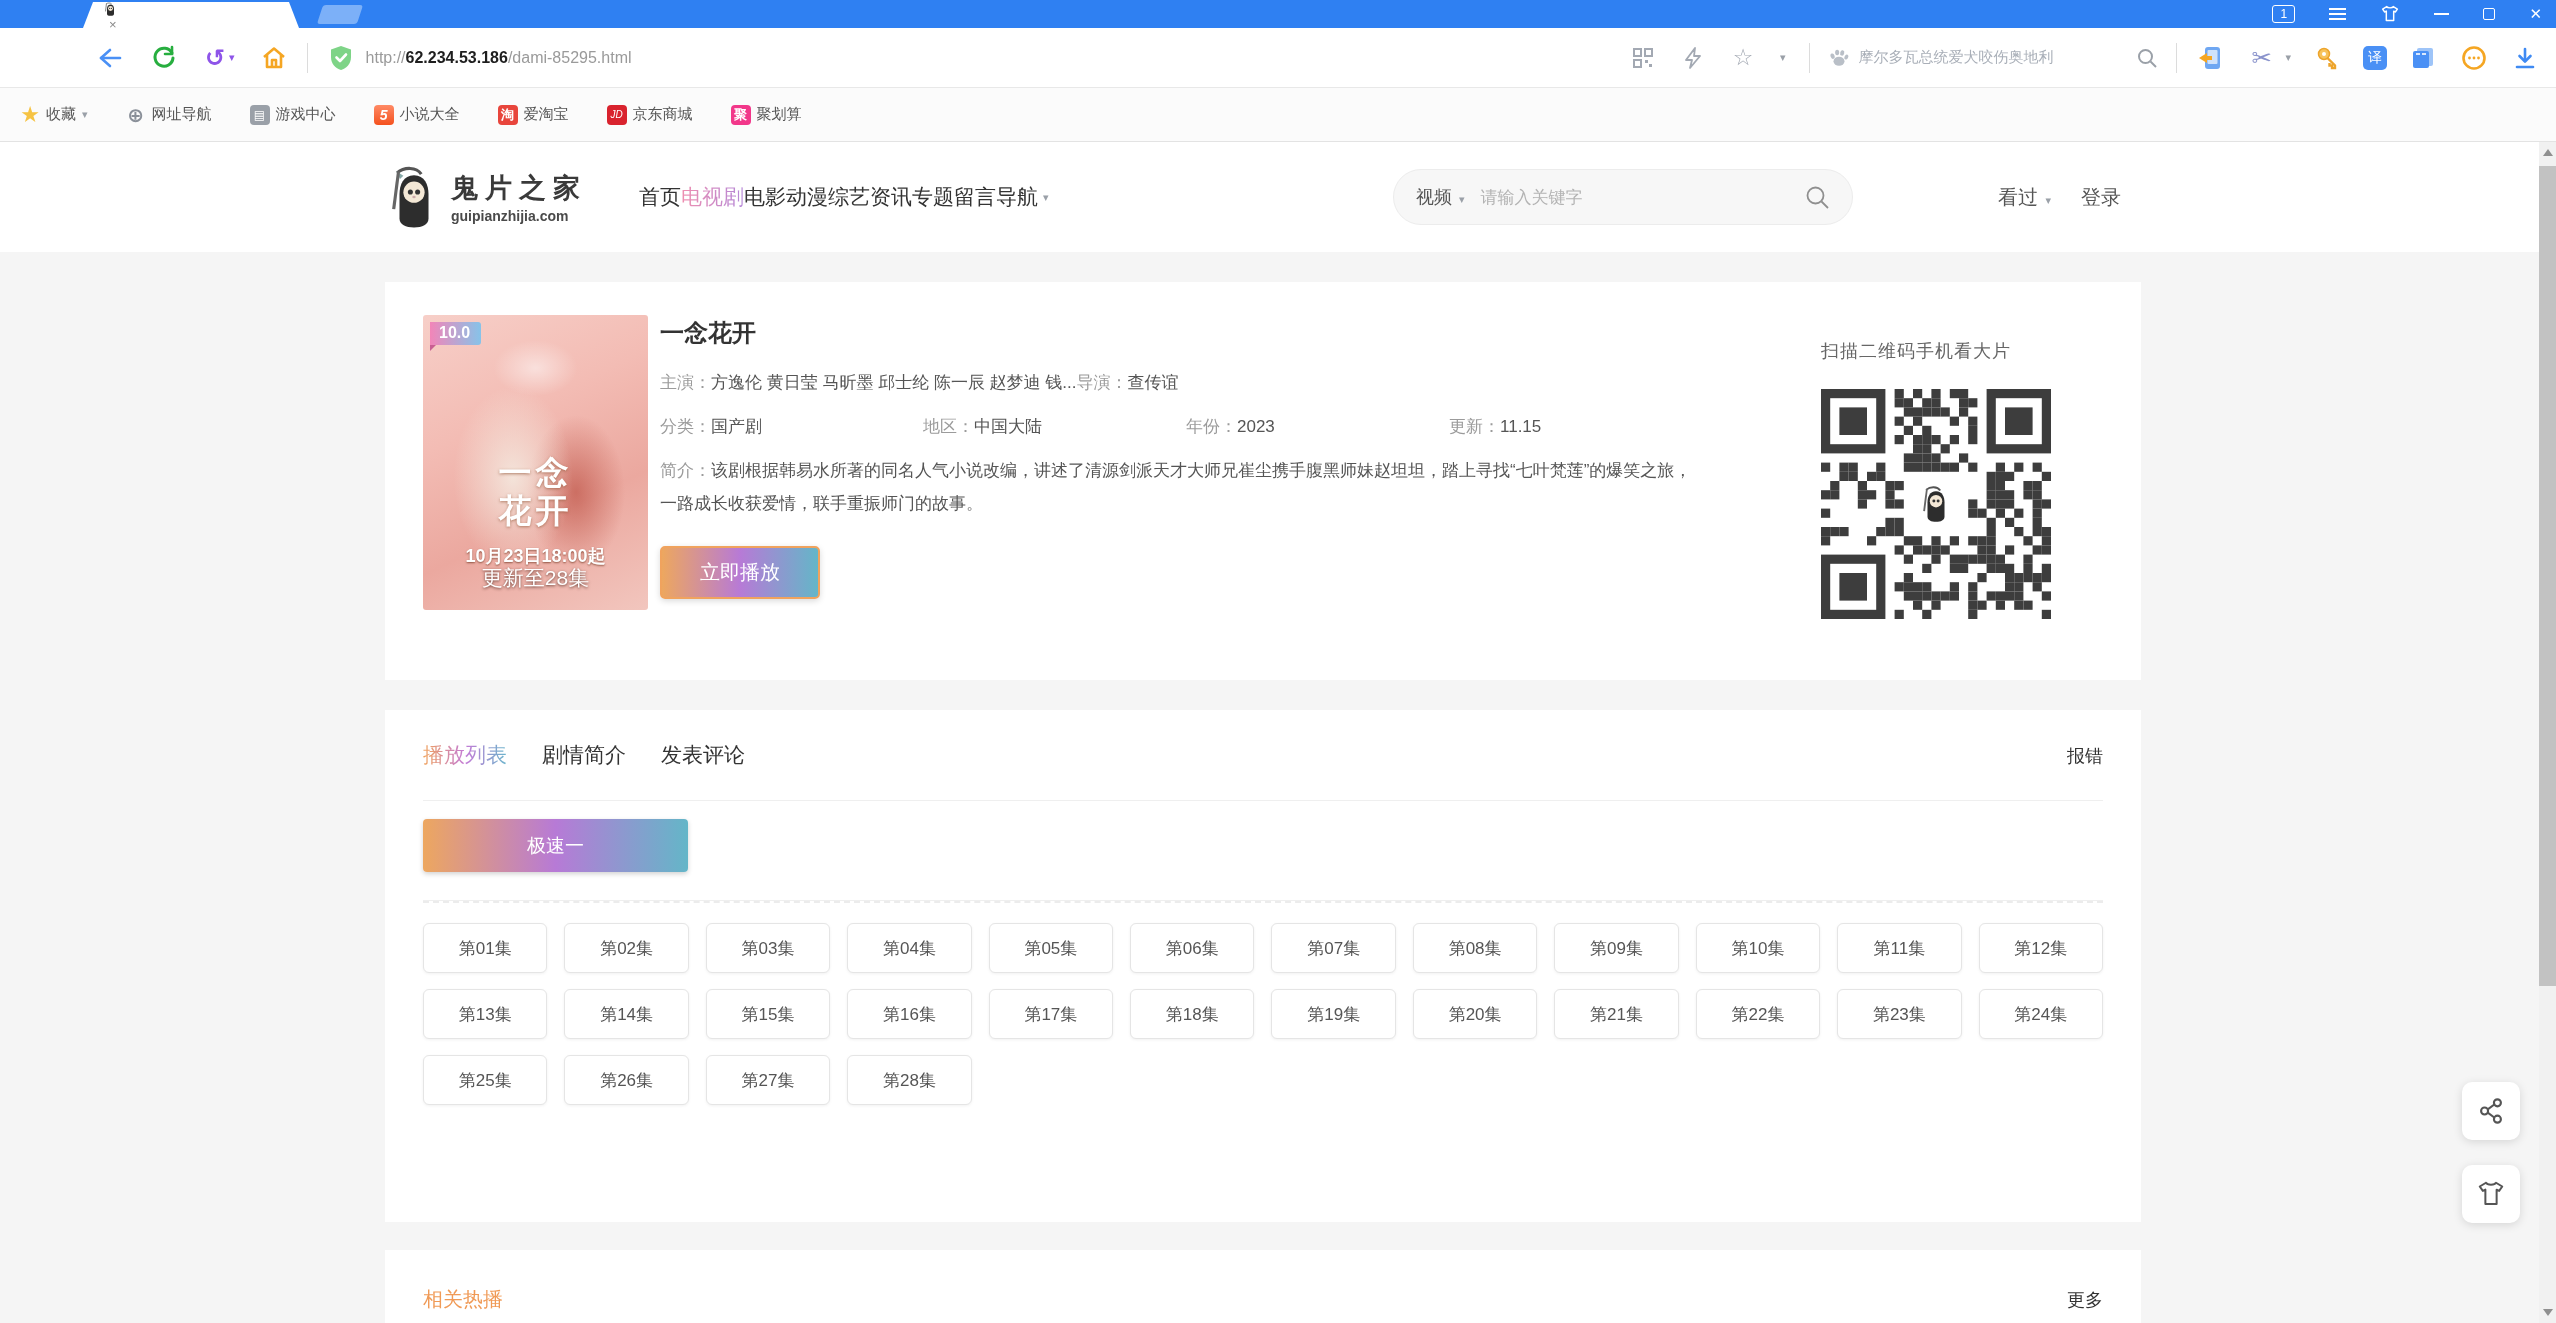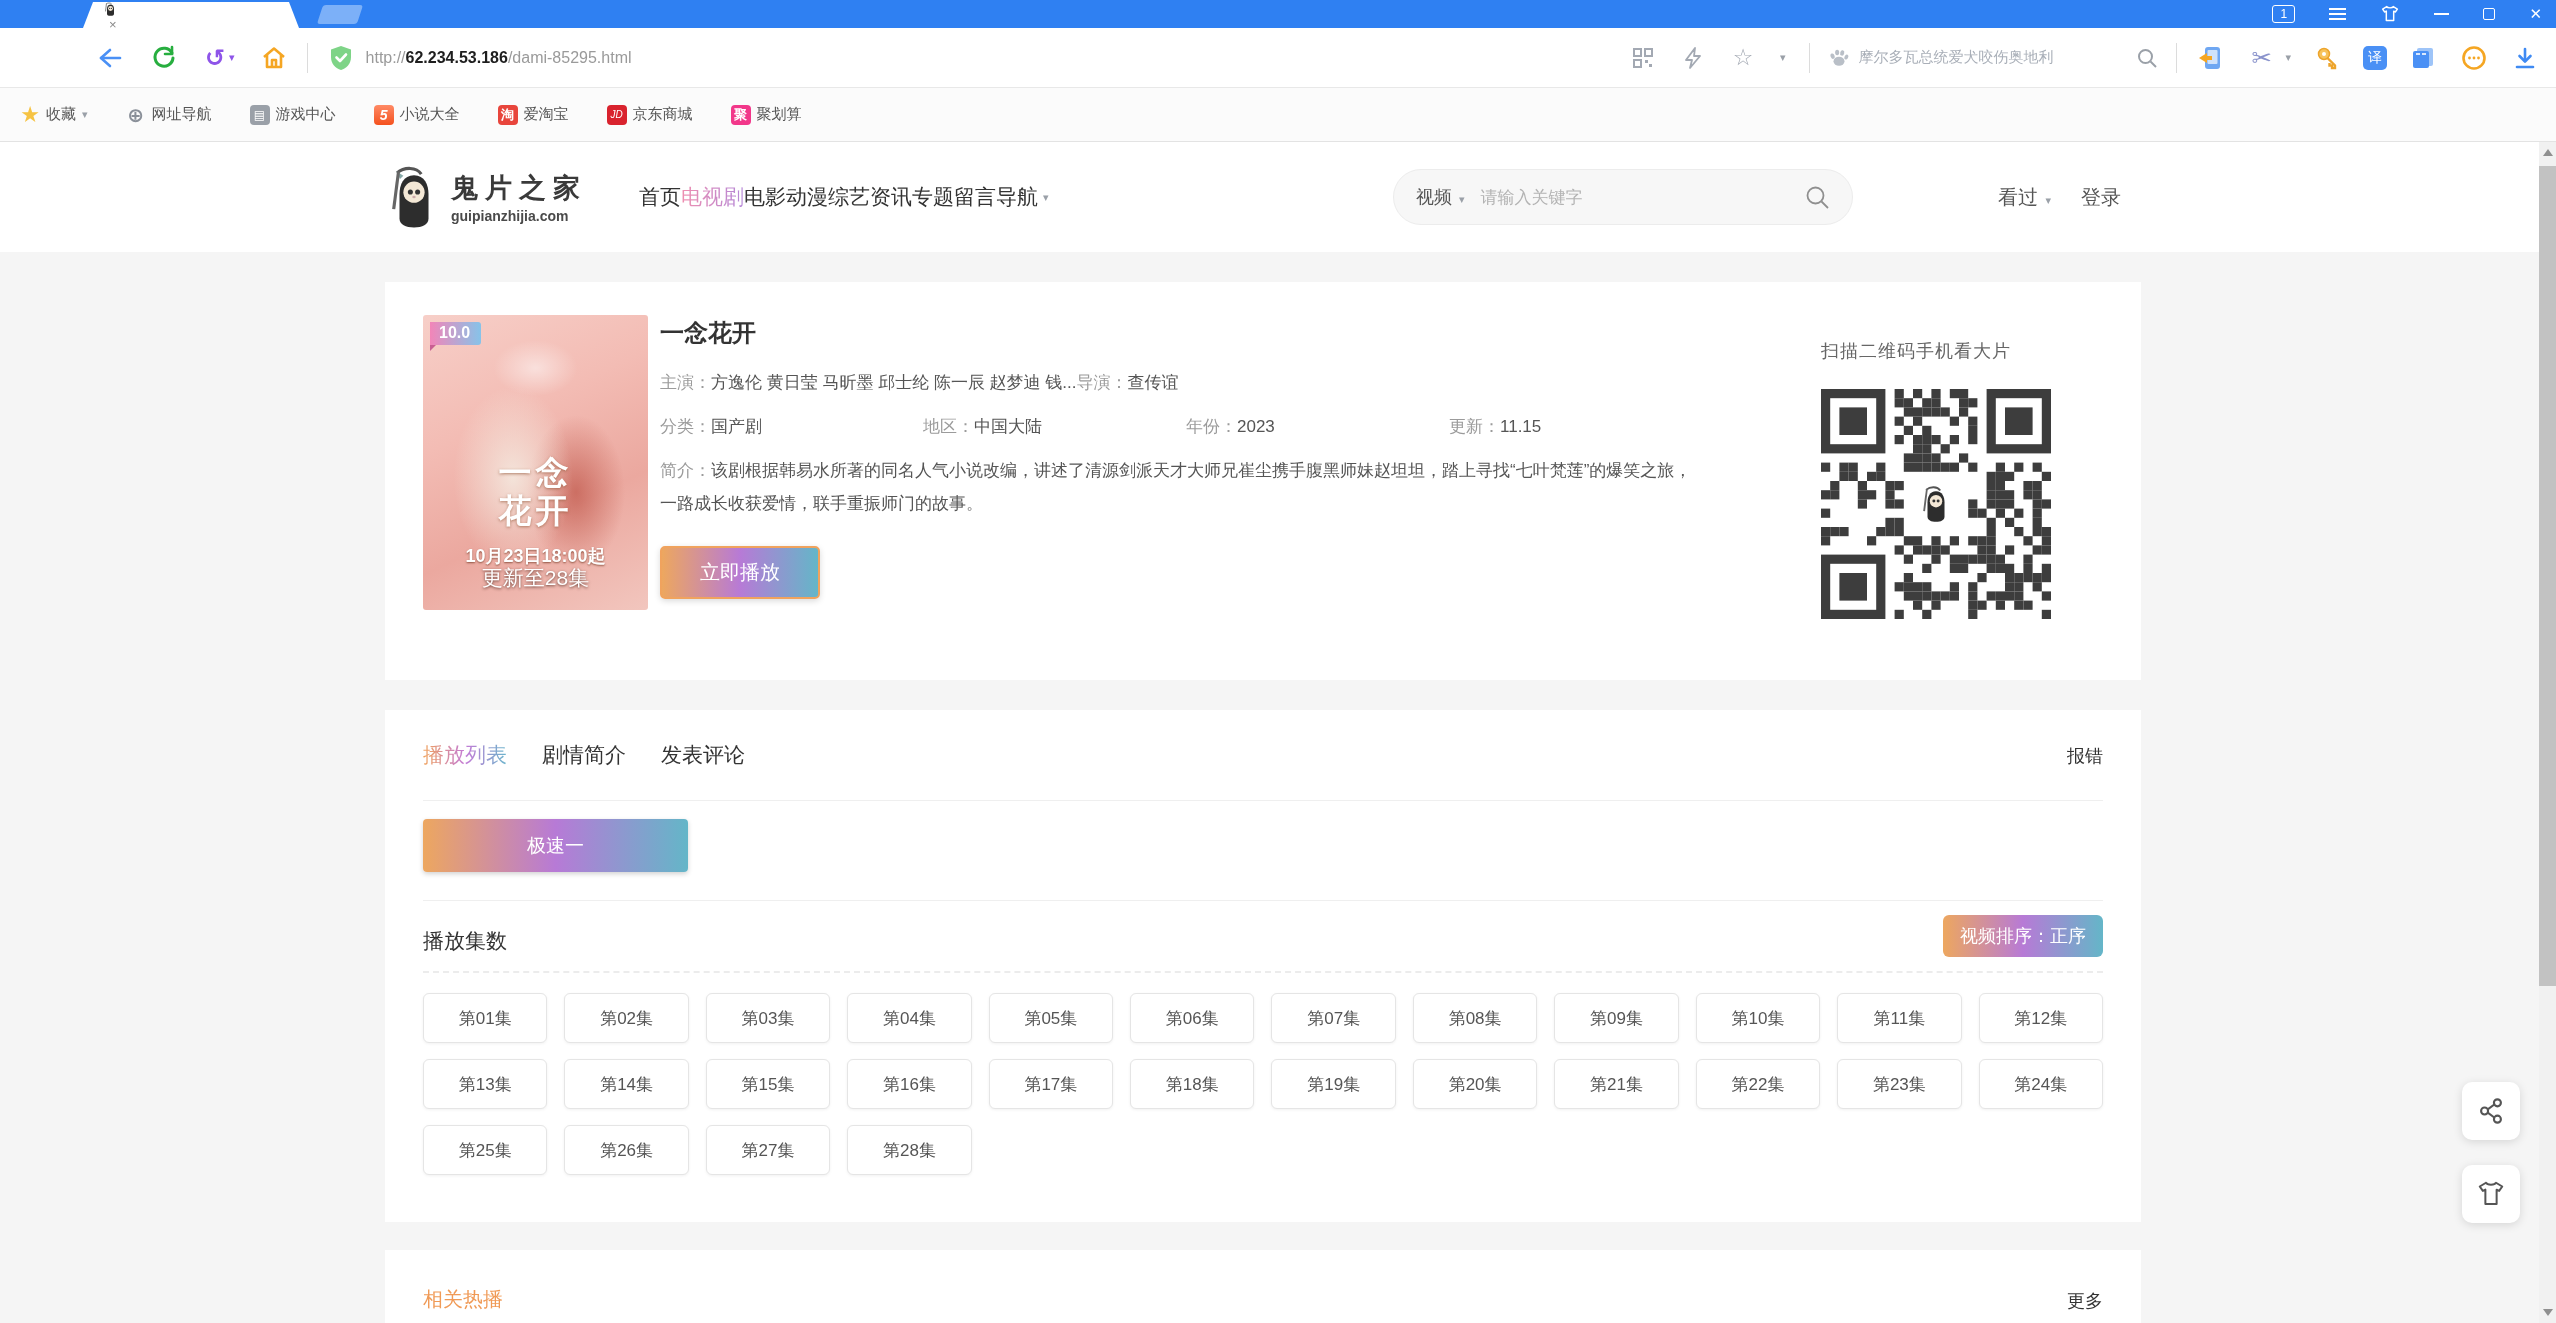--- a/index.html
+++ b/index.html
@@ -120,21 +120,21 @@
   .ep-heading { font-size:21px; color:#333; }
   .sort-badge { position:absolute; right:0; top:14px; padding:9px 17px; font-size:18px; color:#fff;
     background:linear-gradient(90deg,#eda75f,#b77ad6,#64b6c8); border-radius:6px; cursor:pointer; }
   .dashed { border-top:2px dashed #ececec; }
   .ep-grid { margin-top:20px; display:grid; grid-template-columns:repeat(12,1fr); gap:16px 17px; }
   .ep-btn { height:50px; line-height:49px; text-align:center; font-size:17px; color:#555; background:#fff;
     border:1px solid #e5e5e5; border-radius:6px; box-shadow:0 1px 3px rgba(0,0,0,.06); cursor:pointer;
     white-space:nowrap; overflow:hidden; }
 
   .card-related { top:998px; height:120px; padding:36px 38px 0 38px; position:absolute; }
-  .rel-head { display:flex; align-items:flex-end; }
+  .rel-head { display:flex; align-items:center; }
   .rel-title { font-size:20px; color:#f09a56; }
   .rel-more { margin-left:auto; font-size:18px; color:#333; cursor:pointer; }
 
   
   .float-btn { position:absolute; left:2462px; width:58px; height:58px; background:#fff; border-radius:10px;
     box-shadow:0 2px 10px rgba(0,0,0,.13); display:flex; align-items:center; justify-content:center; cursor:pointer; }
   .fb-share { top:830px; }
   .fb-skin { top:913px; }
 
   
@@ -692,24 +692,20 @@
         <span class="pl-tab"><span>剧情简介</span></span>
 
         <span class="pl-tab"><span>发表评论</span></span>
       </div>
     <span class="pl-report" style="position: absolute; right: 38px; top: 34px;">报错</span>
     <div class="divider"></div>
     <div class="src-row">
       <span class="src-btn">极速一</span>
     </div>
     <div class="divider"></div>
-    <div class="ep-head">
-      <span class="ep-heading">播放集数</span>
-      <span class="sort-badge">视频排序：正序</span>
-    </div>
     <div class="dashed"></div>
     <div class="ep-grid">
 
         <span class="ep-btn">第01集</span>
 
         <span class="ep-btn">第02集</span>
 
         <span class="ep-btn">第03集</span>
 
         <span class="ep-btn">第04集</span>

